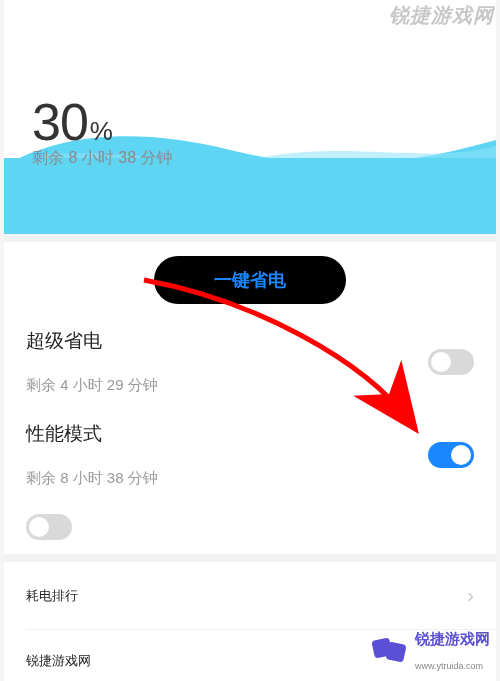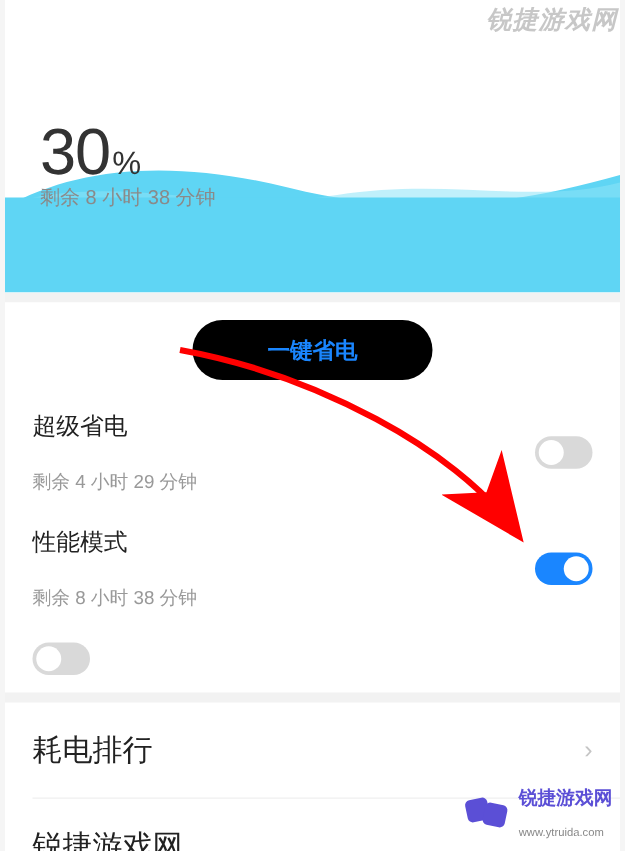--- a/index.html
+++ b/index.html
@@ -137,21 +137,21 @@
       background: #efefef;
       margin-left: 22px;
     }
     .nav-row {
       display: flex;
       align-items: center;
       justify-content: space-between;
       padding: 22px 22px;
     }
     .nav-row .title-only {
-      font-size: 24px;
+      font-size: 13px;
       color: #222;
     }
     .chevron {
       color: #c5c5c5;
       font-size: 20px;
     }
     .arrow-annotation {
       position: absolute;
       left: 130px;
       top: 270px;

